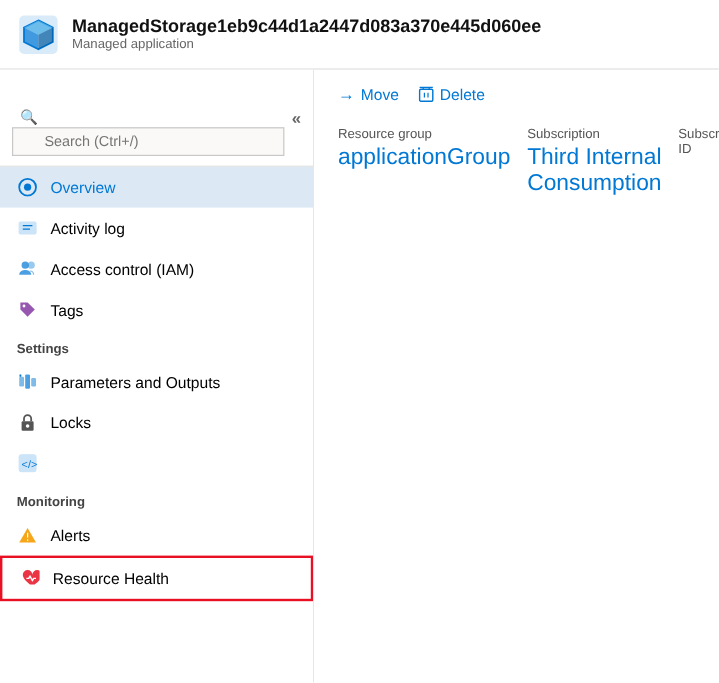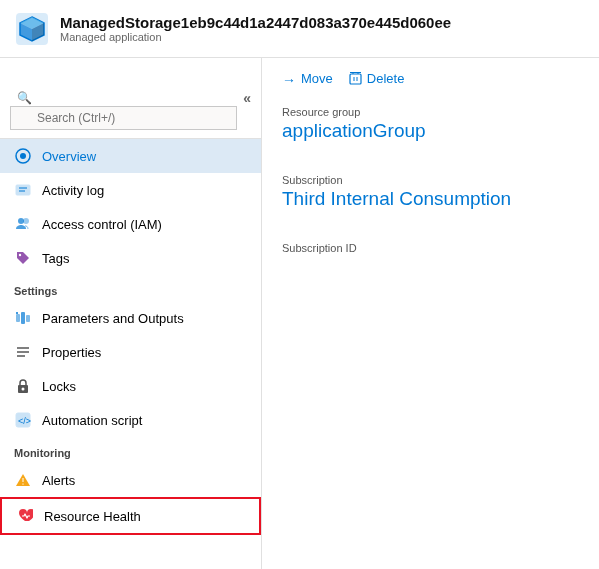--- a/index.html
+++ b/index.html
@@ -145,22 +145,22 @@
       font-size: 13px;
       color: #0078d4;
       cursor: pointer;
       background: none;
       border: none;
       padding: 0;
     }
 
     .info-section {
       display: flex;
-      flex-direction: column;
-      gap: 32px;
+      flex-direction: row;
+      gap: 14px;
     }
     .info-row {}
     .info-label {
       font-size: 11px;
       color: #555;
       margin-bottom: 2px;
     }
     .info-value {
       font-size: 19px;
       color: #111;
@@ -255,50 +255,39 @@
           <rect x="1" y="4" width="4" height="8" rx="1" fill="#0078d4" opacity="0.5"></rect>
           <rect x="6" y="2" width="4" height="12" rx="1" fill="#0078d4" opacity="0.7"></rect>
           <rect x="11" y="5" width="4" height="7" rx="1" fill="#0078d4" opacity="0.5"></rect>
           <line x1="2" y1="2" x2="2" y2="4" stroke="#0078d4" stroke-width="1.5"></line>
           <line x1="7" y1="2" x2="7" y2="2" stroke="#0078d4" stroke-width="1.5"></line>
         </svg>
       </span>
       <span>Parameters and Outputs</span>
     </div>
 
-    <div class="nav-item">
-      <span class="nav-icon">
-        <svg width="16" height="16" viewBox="0 0 16 16">
-          <line x1="2" y1="4" x2="14" y2="4" stroke="#555" stroke-width="1.5"></line>
-          <line x1="2" y1="8" x2="14" y2="8" stroke="#555" stroke-width="1.5"></line>
-          <line x1="2" y1="12" x2="10" y2="12" stroke="#555" stroke-width="1.5"></line>
-        </svg>
-      </span>
-      <span>Properties</span>
-    </div>
 
     <div class="nav-item">
       <span class="nav-icon">
         <svg width="16" height="16" viewBox="0 0 16 16">
           <rect x="3" y="7" width="10" height="8" rx="1" fill="#555"></rect>
           <path d="M5 7V5a3 3 0 016 0v2" fill="none" stroke="#555" stroke-width="1.5"></path>
           <circle cx="8" cy="11" r="1.5" fill="white"></circle>
         </svg>
       </span>
       <span>Locks</span>
     </div>
 
     <div class="nav-item">
       <span class="nav-icon">
         <svg width="16" height="16" viewBox="0 0 16 16">
           <rect x="1" y="1" width="14" height="14" rx="2" fill="#0078d4" opacity="0.2" stroke="#0078d4" stroke-width="1"></rect>
           <text x="3" y="12" font-size="9" fill="#0078d4">&lt;/&gt;</text>
         </svg>
       </span>
-      <span>Automation script</span>
     </div>
 
     <div class="section-label">Monitoring</div>
 
     <div class="nav-item">
       <span class="nav-icon">
         <svg width="16" height="16" viewBox="0 0 16 16">
           <polygon points="8,2 15,14 1,14" fill="#f59d00" opacity="0.9"></polygon>
           <rect x="7.5" y="6" width="1" height="4" fill="white"></rect>
           <rect x="7.5" y="11.5" width="1" height="1.2" fill="white"></rect>

